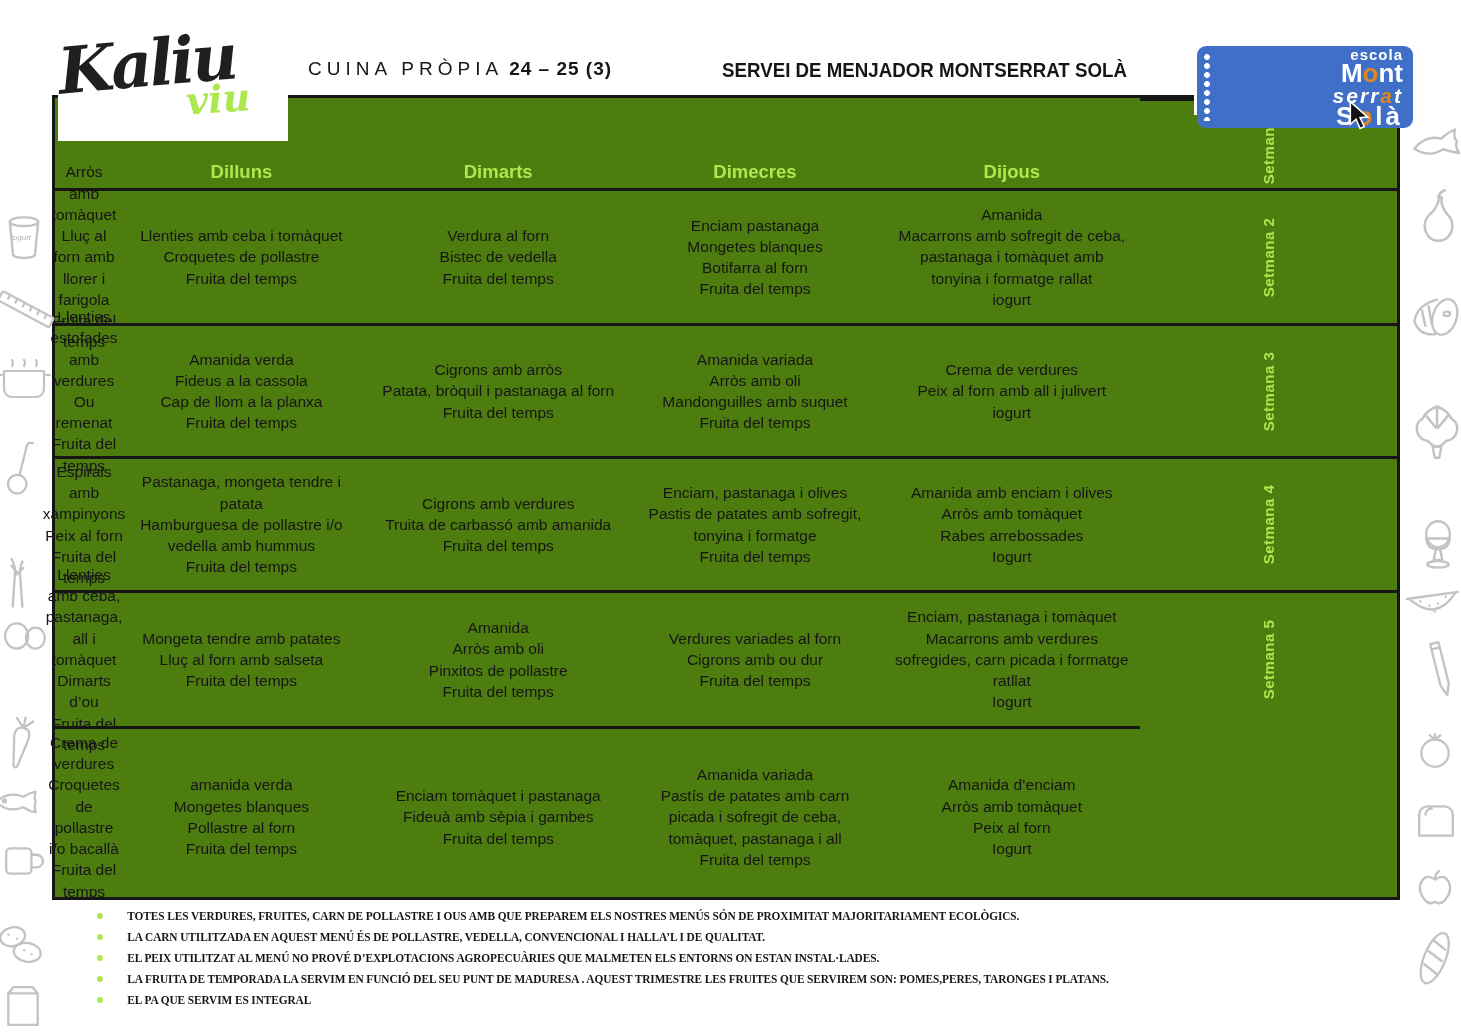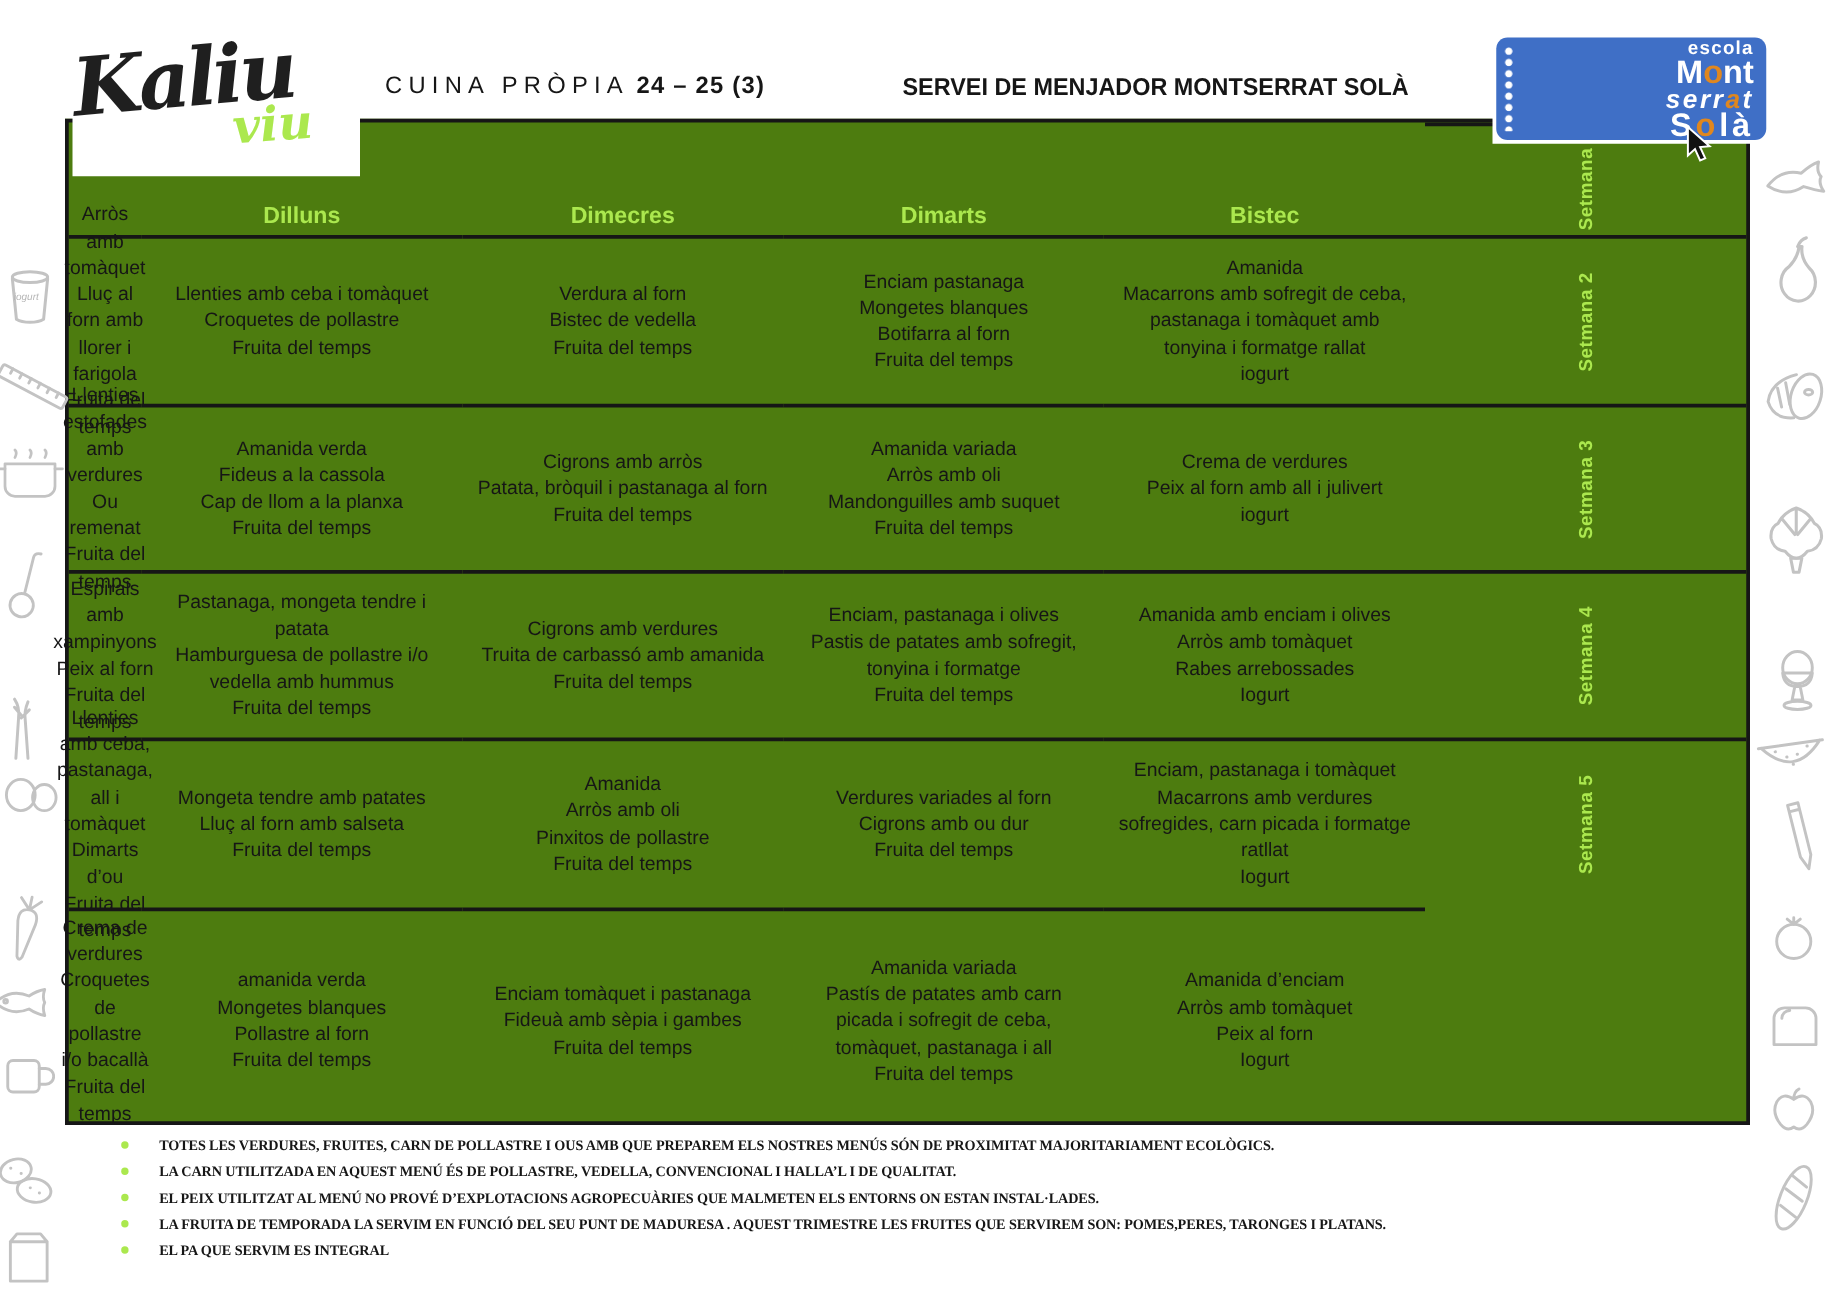--- a/index.html
+++ b/index.html
@@ -17,21 +17,21 @@
   .kaliu{position:absolute;left:58px;top:26px;width:230px;height:115px;background:#fff;z-index:5;
          font-family:"DejaVu Serif",serif;font-style:italic;font-weight:bold;}
   .kaliu .k-main{font-size:64px;letter-spacing:-3px;color:#1f1f1f;display:inline-block;transform:rotate(-5deg);}
   .kaliu .k-sub{display:block;margin:-26px 0 0 128px;font-size:38px;color:var(--green);transform:rotate(-4deg);}
   .cuina{position:absolute;left:308px;top:58px;font-size:19px;letter-spacing:5px;white-space:nowrap;z-index:4;}
   .cuina b{letter-spacing:1px;margin-left:6px;}
   .servei{position:absolute;left:722px;top:59px;font-size:19.5px;font-weight:bold;white-space:nowrap;
           transform:scaleX(.96);transform-origin:left;z-index:4;}
 
   .school-logo{position:absolute;left:1194px;top:27px;width:222px;height:88px;background:#fff;padding:3px;z-index:6;}
-  .school-logo .plate{position:relative;width:100%;height:100%;background:var(--blue);border-radius:9px;}
+  .school-logo .plate{position:relative;width:100%;height:100%;background:var(--blue);border-radius:9px;margin-top:16px;}
   .perfs{position:absolute;left:6px;top:7px;bottom:7px;width:8px;
          background-image:radial-gradient(circle at 4px 4px,#fff 2.6px,rgba(255,255,255,0) 3.2px);
          background-size:8px 9px;background-repeat:repeat-y;}
   .logo-text{position:absolute;right:10px;top:2px;text-align:right;color:#fff;font-weight:bold;line-height:.92;}
   .logo-text .l1{font-size:15px;letter-spacing:1px;}
   .logo-text .l2{font-size:26px;}
   .logo-text .l3{font-size:21px;letter-spacing:2px;font-style:italic;}
   .logo-text .l4{font-size:26px;letter-spacing:3px;}
   .logo-text .acc{color:var(--orange);}
 
@@ -88,23 +88,23 @@
     </div>
   </div>
 
   <svg class="cursor" width="26" height="30" viewBox="0 0 13 19">
     <path d="M1 1 L1 15.5 L4.6 12.2 L7.2 18 L9.8 16.9 L7.2 11.2 L12 10.8 Z" fill="#111" stroke="#fff" stroke-width="1"></path>
   </svg>
 
   <div class="menu-table">
     <div class="cell"></div>
     <div class="cell day-header">Dilluns</div>
+    <div class="cell day-header">Dimarts</div>
     <div class="cell day-header">Dimecres</div>
-    <div class="cell day-header">Dimarts</div>
-    <div class="cell day-header">Bistec</div>
+    <div class="cell day-header">Dijous</div>
 
     <div class="cell week-cell rt">
         <span class="week-label">Setmana 1</span>
       </div>
     <div class="cell menu-cell rt">Arròs amb tomàquet
 Lluç al forn amb llorer i farigola
 Fruita del temps</div>
     <div class="cell menu-cell rt">Llenties amb ceba i tomàquet
 Croquetes de pollastre
 Fruita del temps</div>

